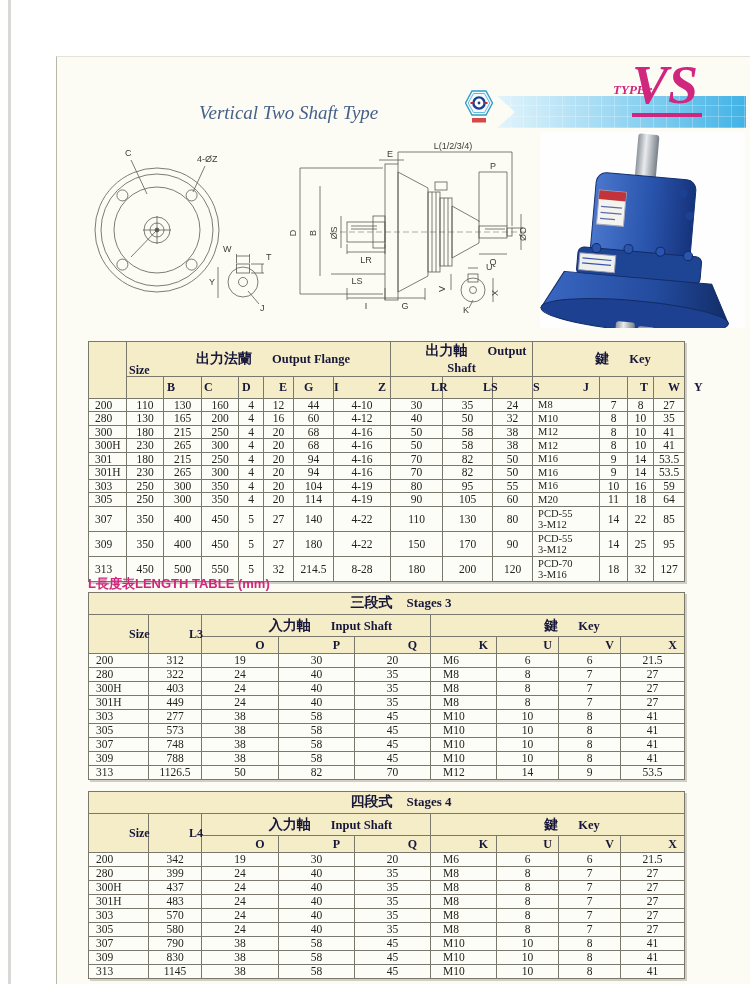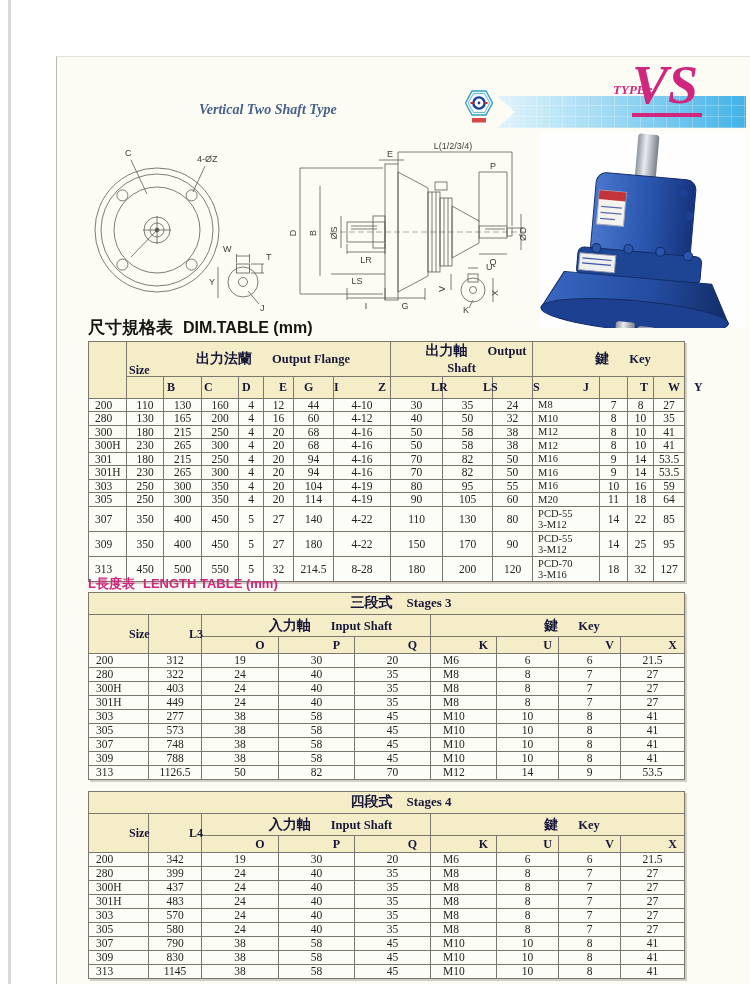--- a/index.html
+++ b/index.html
@@ -4,21 +4,21 @@
 <style>
   html,body{margin:0;padding:0;}
   body{width:750px;height:984px;position:relative;background:#ffffff;
        font-family:"Liberation Serif",serif;overflow:hidden;}
   .page{position:absolute;inset:0;background:#fff;}
   .scan-line{position:absolute;left:8px;top:0;height:100%;width:3px;background:#c9c9c3;opacity:.7;}
   .sheet{position:absolute;left:56px;top:56px;right:0;bottom:0;background:#fdfcf4;
          border-left:1px solid #b9b9ab;border-top:1px solid #e4e3d8;}
 
   
-  .title-en{position:absolute;left:199px;top:102px;font-style:italic;font-size:14px;color:var(--steel);font-weight:bold;}
+  .title-en{position:absolute;left:199px;top:102px;font-style:italic;font-size:19px;color:var(--steel);}
   .title-zh{position:absolute;left:330px;top:92px;font-weight:bold;font-size:27px;color:var(--navy);letter-spacing:1px;}
   .logo{position:absolute;left:465px;top:90px;}
   .band{position:absolute;left:497px;top:96px;right:4px;height:32px;
         background:linear-gradient(90deg,var(--band-light) 0%,#9fd9f3 45%,var(--band-blue) 100%);
         clip-path:polygon(0 0,100% 0,100% 100%,0 100%,18px 50%);}
   .band::after{content:"";position:absolute;inset:0;
         background:repeating-linear-gradient(90deg,rgba(255,255,255,.25) 0 1px,transparent 1px 13px),
                    repeating-linear-gradient(0deg,rgba(255,255,255,.25) 0 1px,transparent 1px 11px);}
   .type-label{position:absolute;left:613px;top:82px;font-size:13px;font-style:italic;font-weight:bold;color:var(--accent);}
   .type-value{position:absolute;left:632px;top:58px;font-size:54px;line-height:1.0;font-style:italic;font-weight:bold;
@@ -28,21 +28,21 @@
   .drawing{position:absolute;left:85px;top:142px;}
   .drawing text{font-family:"Liberation Sans",sans-serif;font-size:9px;fill:#3c3c38;}
   .photo{position:absolute;left:540px;top:132px;}
 
   
   .dim-title{position:absolute;left:88px;top:316px;color:#141410;}
   .dim-title .zh{font-size:17px;font-weight:bold;}
   .dim-title .en{font-size:16px;font-weight:bold;font-family:"Liberation Sans",sans-serif;margin-left:10px;}
   .len-title{position:absolute;left:88px;top:574px;color:var(--accent);font-family:"Liberation Sans",sans-serif;}
   .len-title .zh{font-size:13px;font-weight:bold;}
-  .len-title .en{font-size:13px;font-weight:bold;margin-left:8px;}
+  .len-title .en{font-size:13px;font-weight:bold;}
 
   
   table{border-collapse:collapse;table-layout:fixed;background:#fdfdf7;
         box-shadow:2px 2px 0 rgba(125,122,110,.35);}
   th,td{border:1px solid #7a776c;padding:0;line-height:1.05;}
   table{border:1.6px solid #4c4a42;}
   th{background:var(--cream);color:#17173a;font-weight:bold;}
   td{font-size:11.5px;text-align:center;color:#24241e;white-space:pre-line;}
   .zh-h{font-size:14px;padding-left:29px;}
   .en-h{font-size:12.5px;margin-left:20px;}
@@ -242,23 +242,20 @@
       <rect x="42" y="126" width="36" height="17" fill="#eef0ee" stroke="#99a"></rect>
       <line x1="45" y1="131" x2="74" y2="131" stroke="#3c54a8" stroke-width="1.1"></line>
       <line x1="45" y1="136" x2="74" y2="136" stroke="#3c54a8" stroke-width="1.1"></line>
       <path d="M28,146 L176,146 L196,184 Q102,212 8,184 Z" fill="url(#bellG)" stroke="#122c66"></path>
       <ellipse cx="102" cy="184" rx="94" ry="15" fill="#1d4090" stroke="#122c66"></ellipse>
       <rect x="84" y="191" width="19" height="42" rx="3" fill="url(#shaftG)"></rect>
       <rect x="106" y="194" width="17" height="38" rx="3" fill="#9aa1a9"></rect>
     </g>
   </svg>
 
-  <div class="dim-title">
-    <span class="zh">尺寸規格表</span><span class="en">DIM.TABLE (mm)</span>
-  </div>
 
   <table class="t-dim">
     <colgroup>
       <col style="width:38px">
         <col style="width:37px">
         <col style="width:38px">
         <col style="width:37px">
       <col style="width:25px">
         <col style="width:30px">
         <col style="width:40px">

